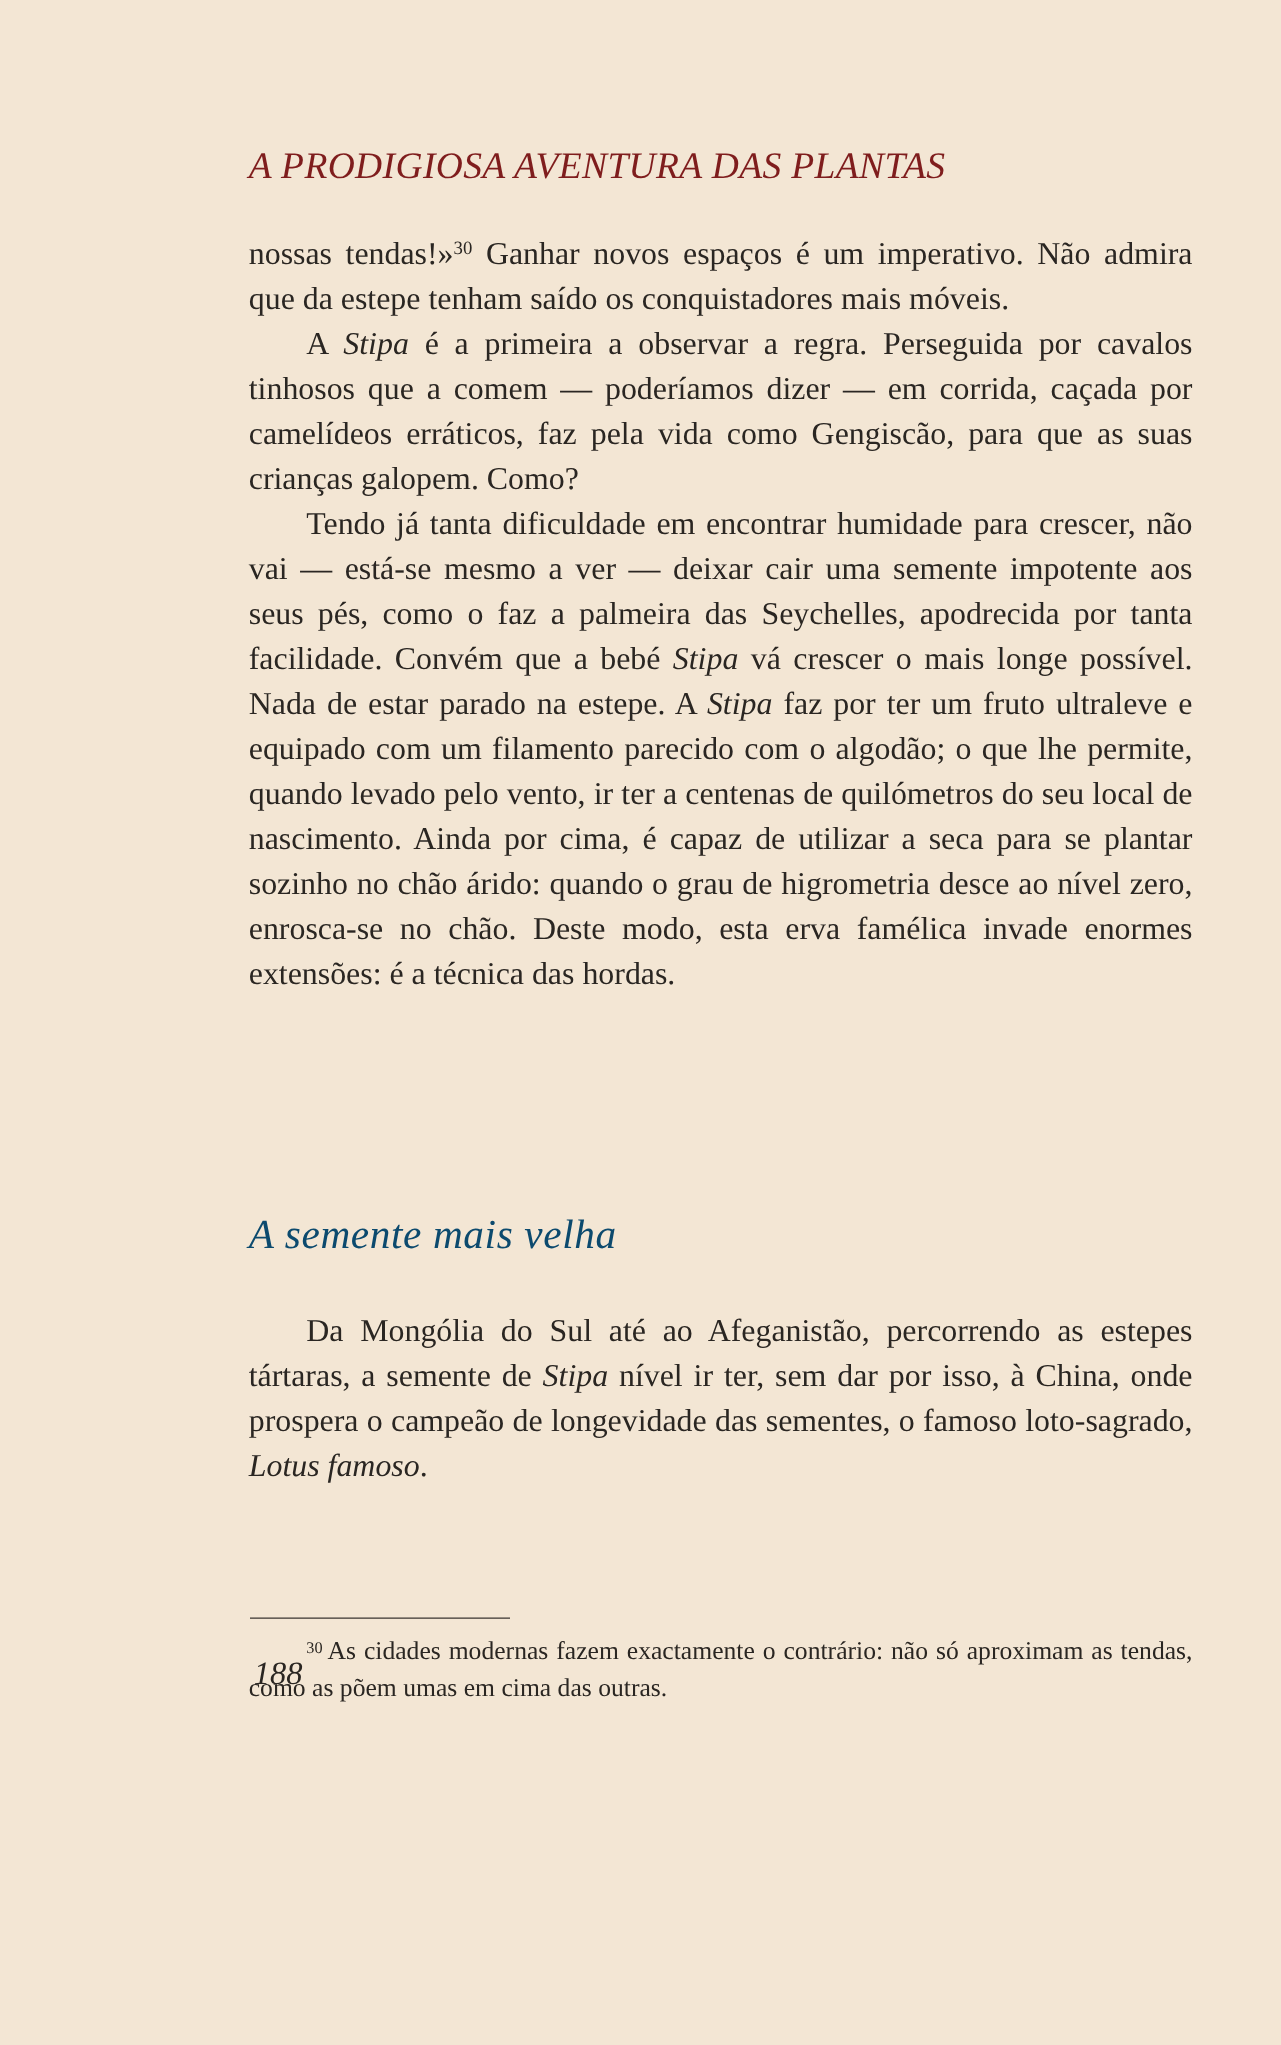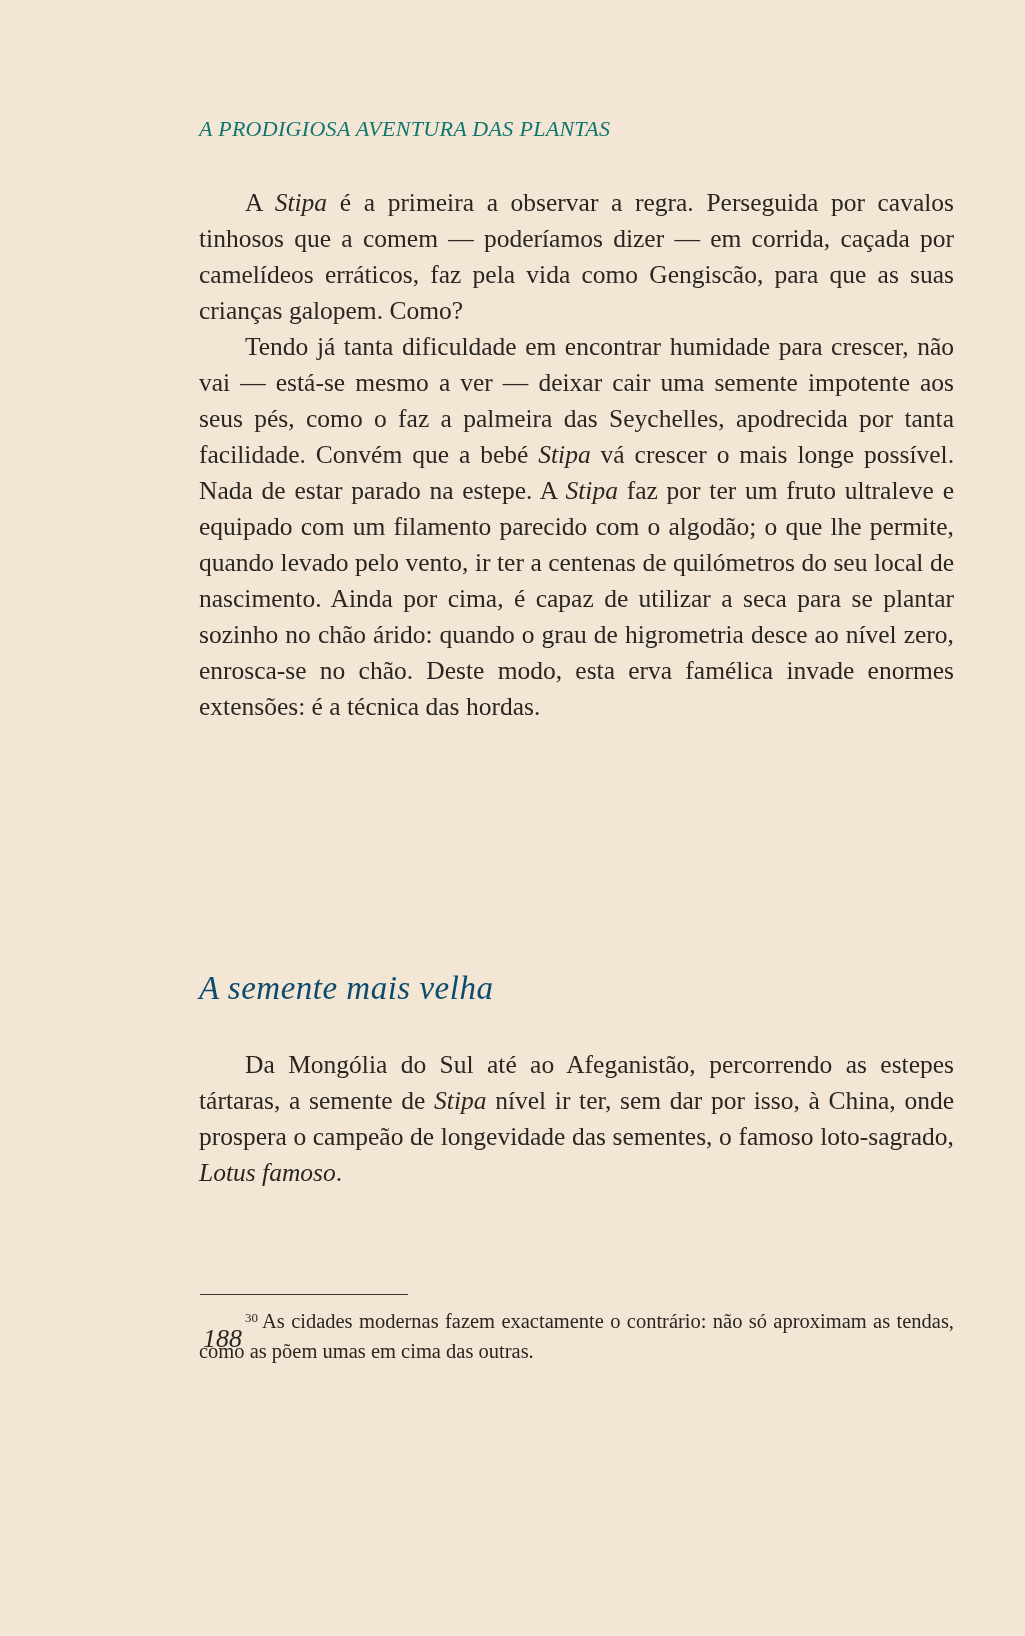--- a/index.html
+++ b/index.html
@@ -12,24 +12,24 @@
       background: #f3e6d4;
       position: relative;
       overflow: hidden;
       color: #2a2622;
       font-family: "Liberation Serif", "DejaVu Serif", serif;
     }
     .running-head {
       position: absolute;
       left: 199px;
       top: 116px;
-      font-size: 22px;
+      font-size: 30px;
       font-style: italic;
       letter-spacing: 0.3px;
-      color: #0f766e;
+      color: #7f1d1d;
       margin: 0;
     }
     .text-block {
       position: absolute;
       left: 199px;
       width: 755px;
       font-size: 25.5px;
       line-height: 36px;
       text-align: justify;
     }
@@ -95,20 +95,21 @@
     }
   </style>
 </head>
 <body>
 
 <div>
 
   <p class="running-head">A PRODIGIOSA AVENTURA DAS PLANTAS</p>
 
   <div class="text-block block-1">
+    <p><span>nossas tendas!»</span><sup class="fn-ref">30</sup><span> Ganhar novos espaços é um imperativo. Não admira que da estepe tenham saído os conquistadores mais móveis.</span></p>
     <p class="indent"><span>A </span><em>Stipa</em><span> é a primeira a observar a regra. Perseguida por cavalos tinhosos que a comem — poderíamos dizer — em corrida, caçada por camelídeos erráticos, faz pela vida como Gengiscão, para que as suas crianças galopem. Como?</span></p>
     <p class="indent"><span>Tendo já tanta dificuldade em encontrar humidade para crescer, não vai — está-se mesmo a ver — deixar cair uma semente impotente aos seus pés, como o faz a palmeira das Seychelles, apodrecida por tanta facilidade. Convém que a bebé </span><em>Stipa</em><span> vá crescer o mais longe possível. Nada de estar parado na estepe. A </span><em>Stipa</em><span> faz por ter um fruto ultraleve e equipado com um filamento parecido com o algodão; o que lhe permite, quando levado pelo vento, ir ter a centenas de quilómetros do seu local de nascimento. Ainda por cima, é capaz de utilizar a seca para se plantar sozinho no chão árido: quando o grau de higrometria desce ao nível zero, enrosca-se no chão. Deste modo, esta erva famélica invade enormes extensões: é a técnica das hordas.</span></p>
   </div>
 
   <h2 class="section-title">A semente mais velha</h2>
 
   <div class="text-block block-2">
     <p class="indent"><span>Da Mongólia do Sul até ao Afeganistão, percorrendo as estepes tártaras, a semente de </span><em>Stipa</em><span> nível ir ter, sem dar por isso, à China, onde prospera o campeão de longevidade das sementes, o famoso loto-sagrado, </span><em>Lotus famoso</em><span>.</span></p>
   </div>
 

